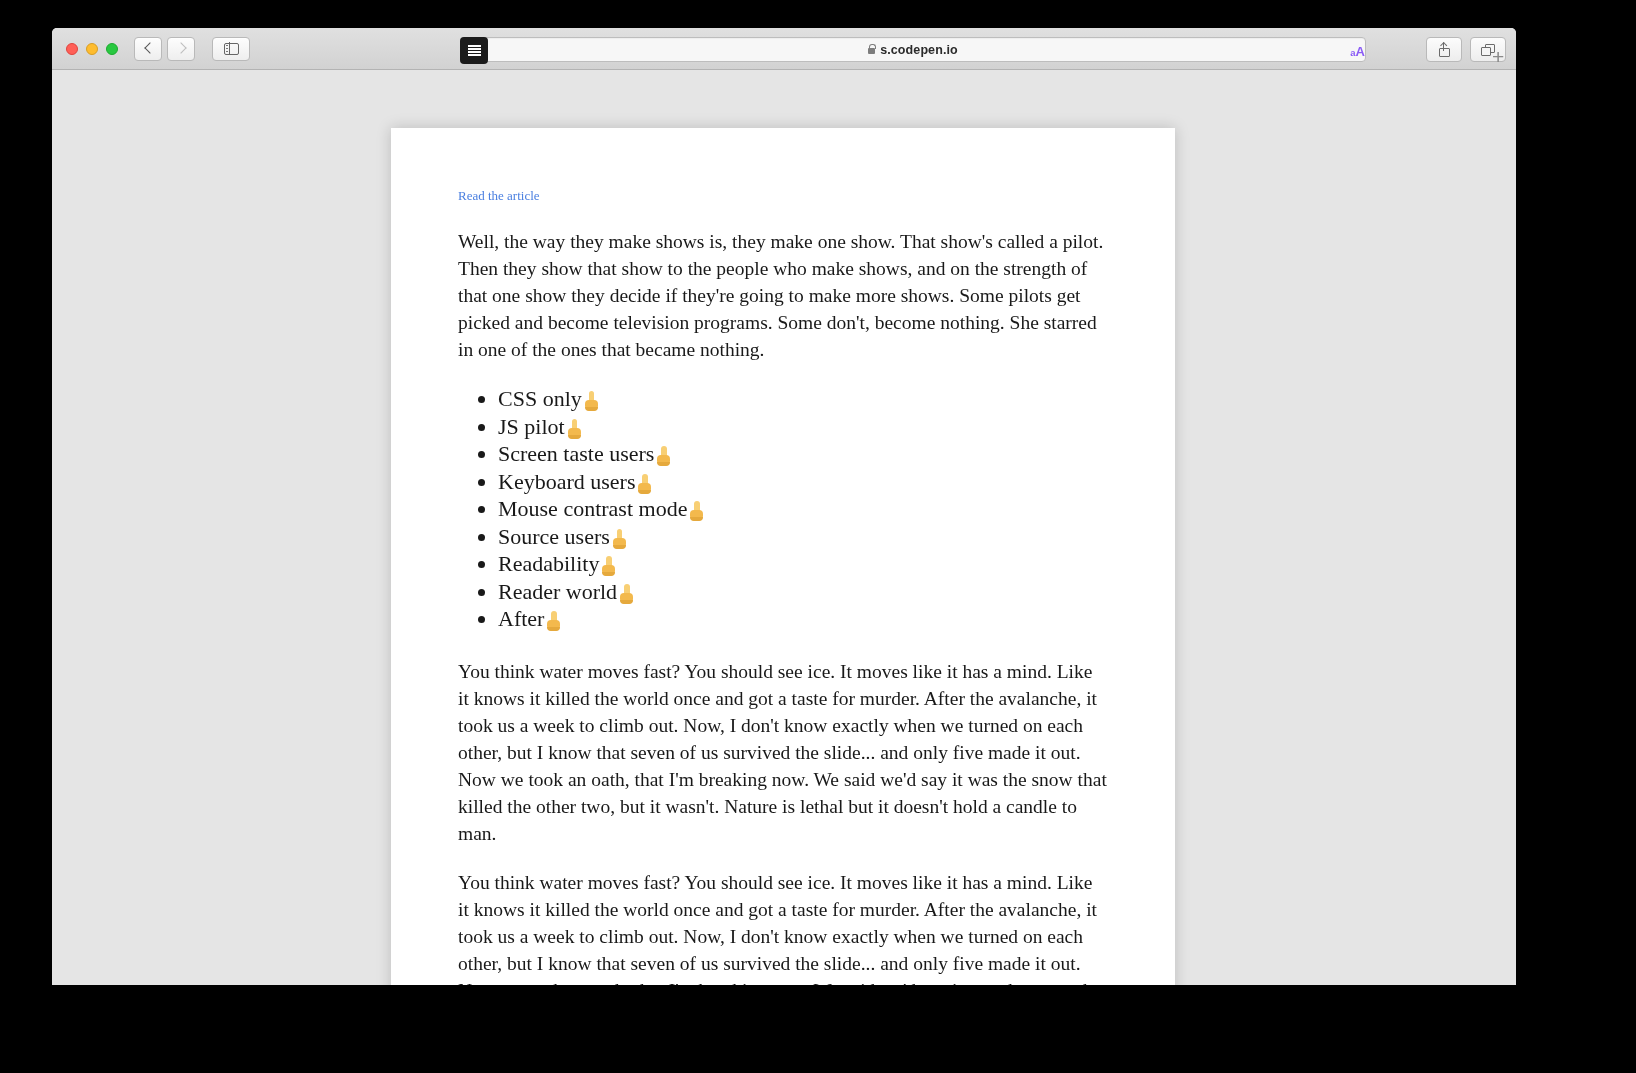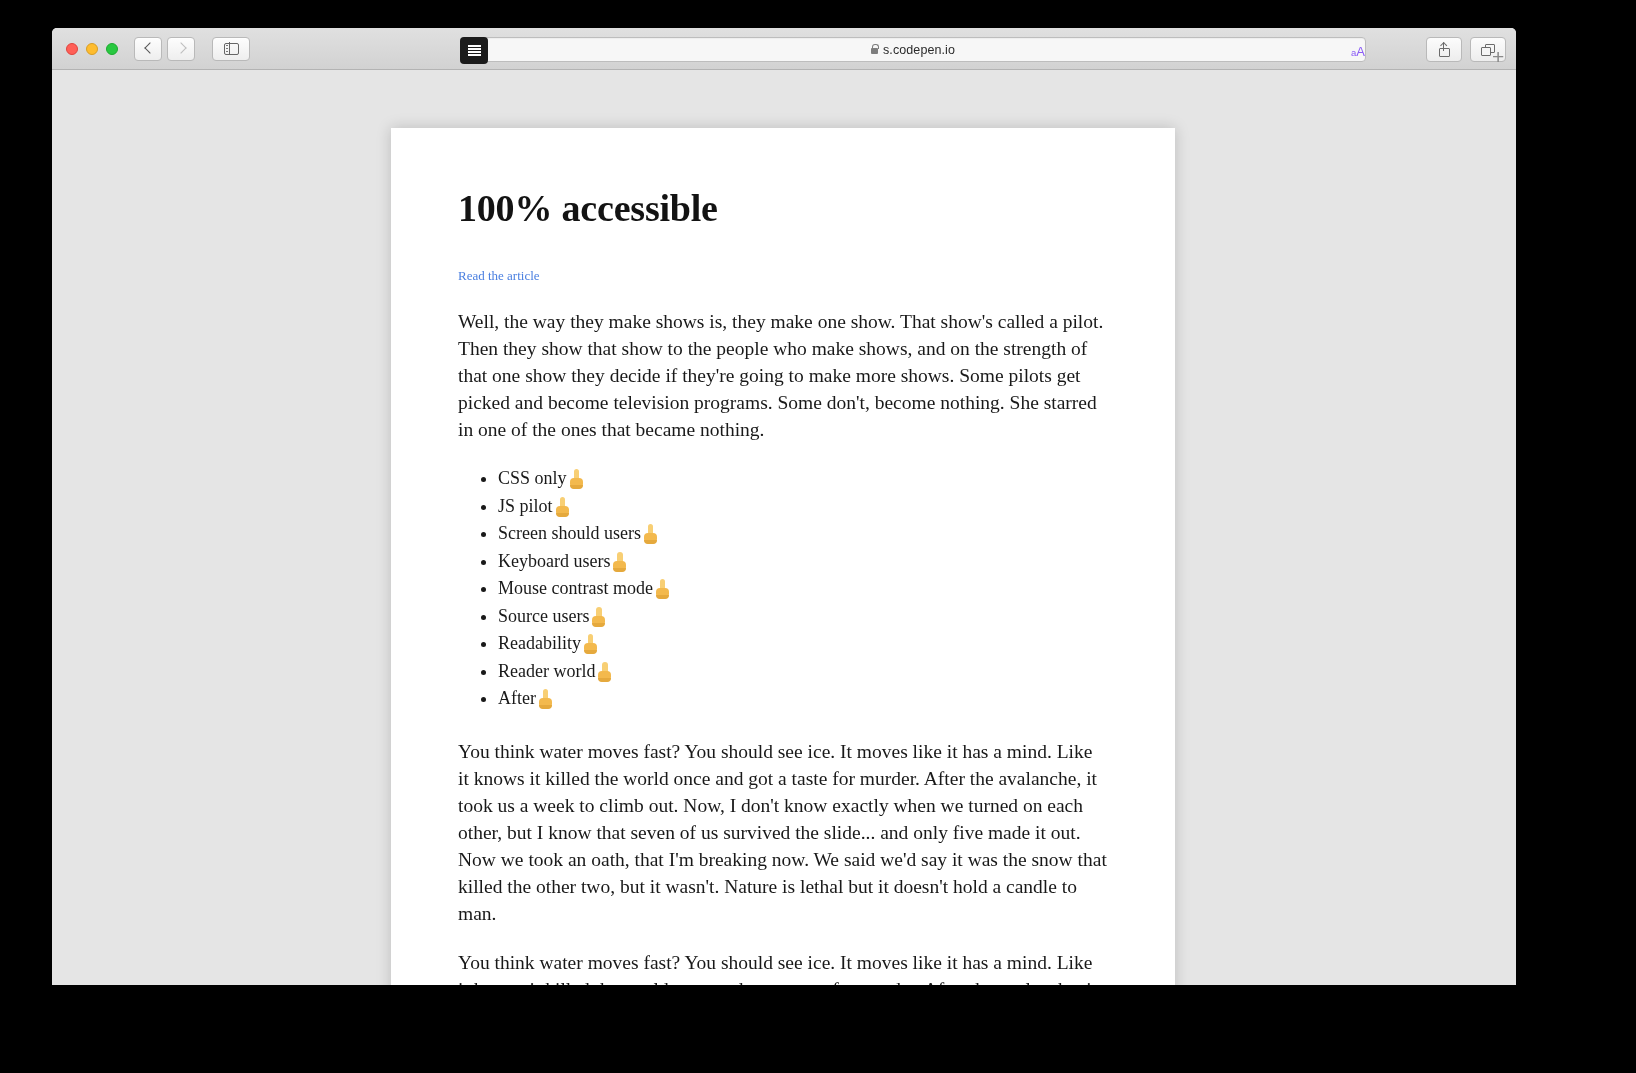--- a/index.html
+++ b/index.html
@@ -113,20 +113,21 @@
     box-shadow: 0 3px 0 #777, 0 6px 0 #777;
   }
 
   
   .urlbar-wrap {
     position: absolute;
     left: 408px;
     right: 150px;
     top: 9px;
     height: 14px;
+    font-weight: bold;
   }
   .urlbar {
     position: relative;
     height: 25px;
     background: #f7f7f7;
     border: 1px solid #bdbdbd;
     border-radius: 4px;
     display: flex;
     align-items: center;
     justify-content: center;
@@ -303,21 +304,21 @@
   .body-text {
     font-family: "Liberation Serif", serif;
     font-size: 19.5px;
     line-height: 27px;
     color: #191919;
     margin: 0 0 22px 0;
   }
 
   .feature-list {
     font-family: "Liberation Serif", serif;
-    font-size: 18px;
+    font-size: 22px;
     line-height: 27px;
     color: #191919;
     margin: 14px 0 26px 0;
     padding-left: 40px;
     list-style: disc;
   }
   .feature-list li { margin-bottom: 0.5px; }
 
   .hand {
     display: inline-block;
@@ -404,30 +405,29 @@
             <span class="back"></span>
               <span class="front"></span>
           </span>
         </div>
       </div>
     </div>
 
     <div class="viewport">
       <div class="page-card">
 
-        <h1 class="article-title">100% accessible</h1>
 
         <a class="read-link" href="#">Read the article</a>
 
         <p class="body-text">Well, the way they make shows is, they make one show. That show's called a pilot. Then they show that show to the people who make shows, and on the strength of that one show they decide if they're going to make more shows. Some pilots get picked and become television programs. Some don't, become nothing. She starred in one of the ones that became nothing.</p>
 
         <ul class="feature-list">
             <li><span>CSS only</span><span class="hand"><span class="finger"></span><span class="palm"></span><span class="shade"></span></span></li>
             <li><span>JS pilot</span><span class="hand"><span class="finger"></span><span class="palm"></span><span class="shade"></span></span></li>
-            <li><span>Screen should users</span><span class="hand"><span class="finger"></span><span class="palm"></span><span class="shade"></span></span></li>
+            <li><span>Screen taste users</span><span class="hand"><span class="finger"></span><span class="palm"></span><span class="shade"></span></span></li>
             <li><span>Keyboard users</span><span class="hand"><span class="finger"></span><span class="palm"></span><span class="shade"></span></span></li>
             <li><span>Mouse contrast mode</span><span class="hand"><span class="finger"></span><span class="palm"></span><span class="shade"></span></span></li>
             <li><span>Source users</span><span class="hand"><span class="finger"></span><span class="palm"></span><span class="shade"></span></span></li>
             <li><span>Readability</span><span class="hand"><span class="finger"></span><span class="palm"></span><span class="shade"></span></span></li>
             <li><span>Reader world</span><span class="hand"><span class="finger"></span><span class="palm"></span><span class="shade"></span></span></li>
             <li><span>After</span><span class="hand"><span class="finger"></span><span class="palm"></span><span class="shade"></span></span></li>
           </ul>
 
         <p class="body-text">You think water moves fast? You should see ice. It moves like it has a mind. Like it knows it killed the world once and got a taste for murder. After the avalanche, it took us a week to climb out. Now, I don't know exactly when we turned on each other, but I know that seven of us survived the slide... and only five made it out. Now we took an oath, that I'm breaking now. We said we'd say it was the snow that killed the other two, but it wasn't. Nature is lethal but it doesn't hold a candle to man.</p>
 

